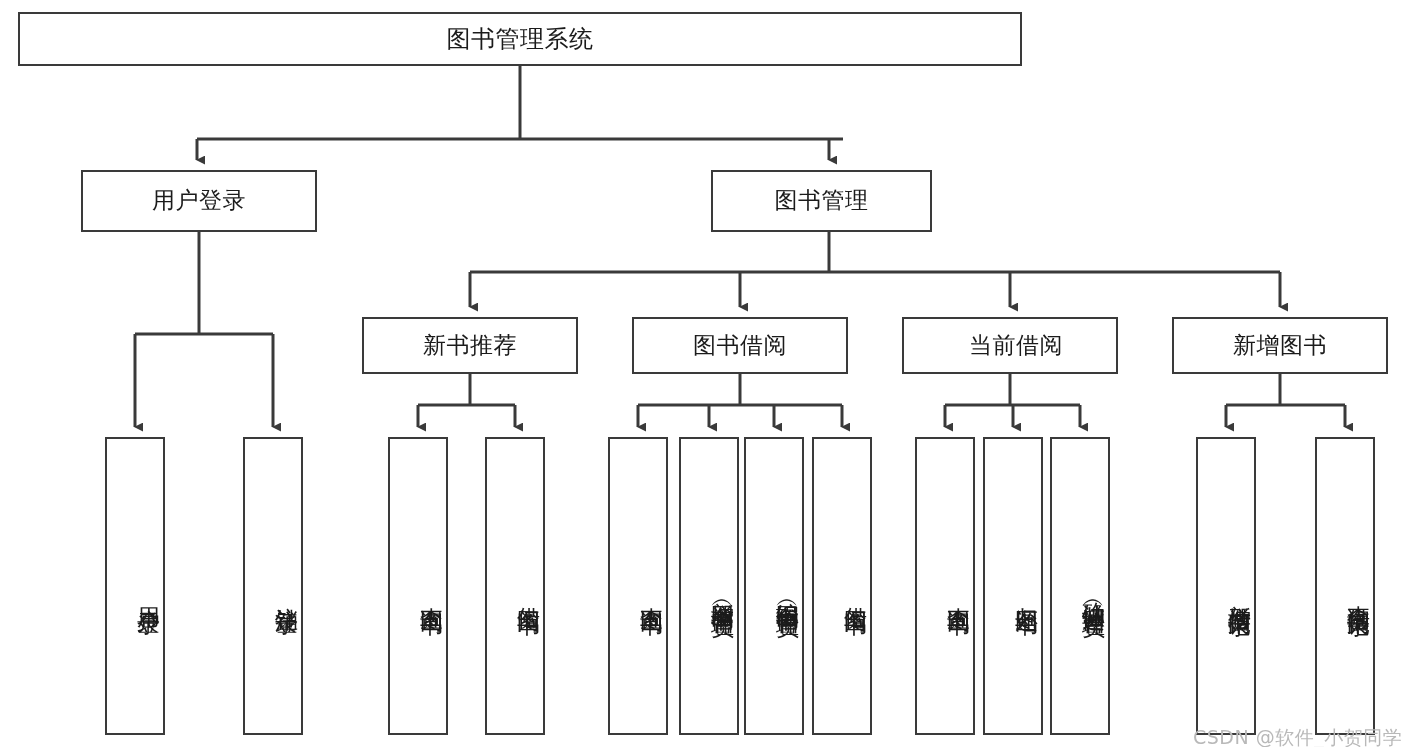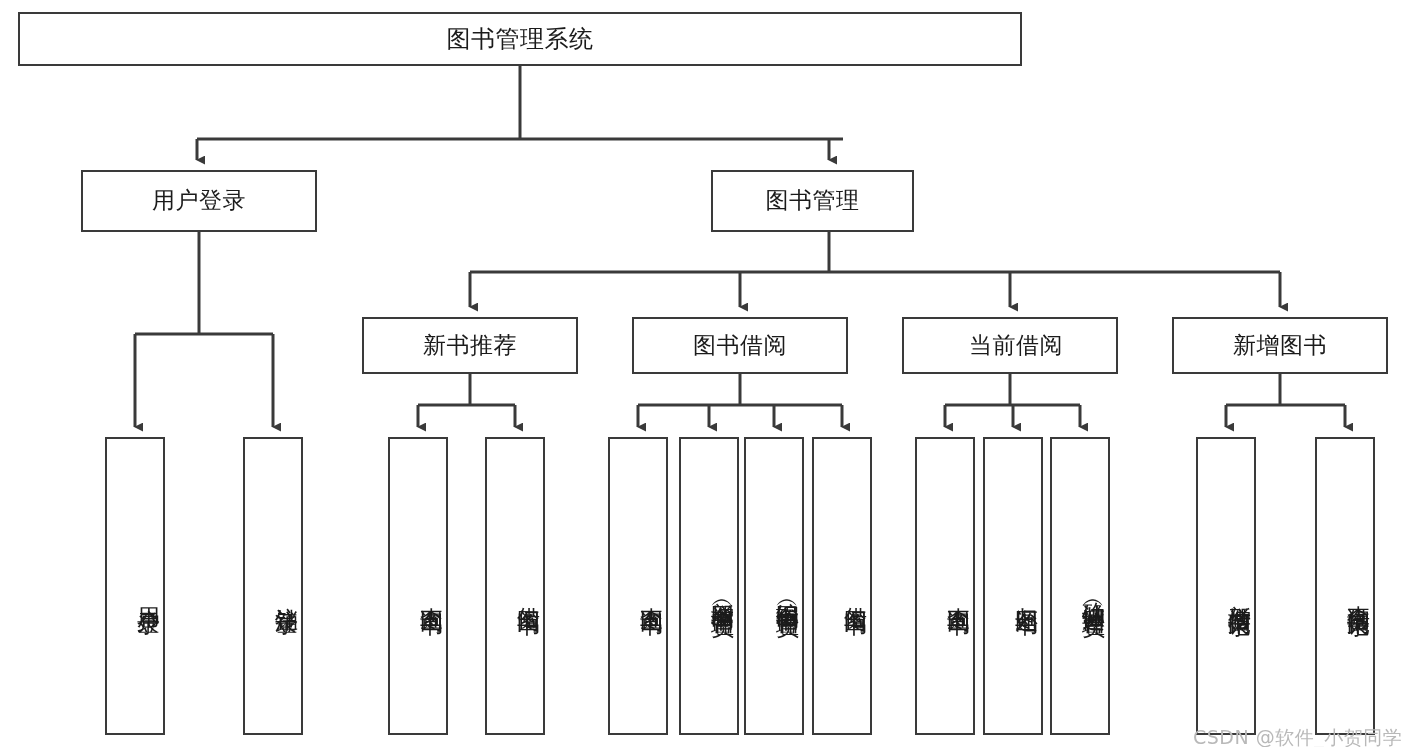--- a/index.html
+++ b/index.html
@@ -121,21 +121,21 @@
     </g>
   </svg>
 
   <div class="node node-h node-root" id="node-root" style="left: 18px; top: 12px; width: 1004px; height: 54px;">
     <span>图书管理系统</span>
   </div>
 
   <div class="node node-h" id="node-l2-0" style="left: 81px; top: 170px; width: 236px; height: 62px;">
     <span>用户登录</span>
   </div>
-  <div class="node node-h" id="node-l2-1" style="left: 711px; top: 170px; width: 203px; height: 62px;">
+  <div class="node node-h" id="node-l2-1" style="left: 711px; top: 170px; width: 221px; height: 62px;">
     <span>图书管理</span>
   </div>
 
   <div class="node node-h" id="node-l3-0" style="left: 362px; top: 317px; width: 216px; height: 57px;">
     <span>新书推荐</span>
   </div>
   <div class="node node-h" id="node-l3-1" style="left: 632px; top: 317px; width: 216px; height: 57px;">
     <span>图书借阅</span>
   </div>
   <div class="node node-h" id="node-l3-2" style="left: 902px; top: 317px; width: 216px; height: 57px; padding-left: 12px;">

